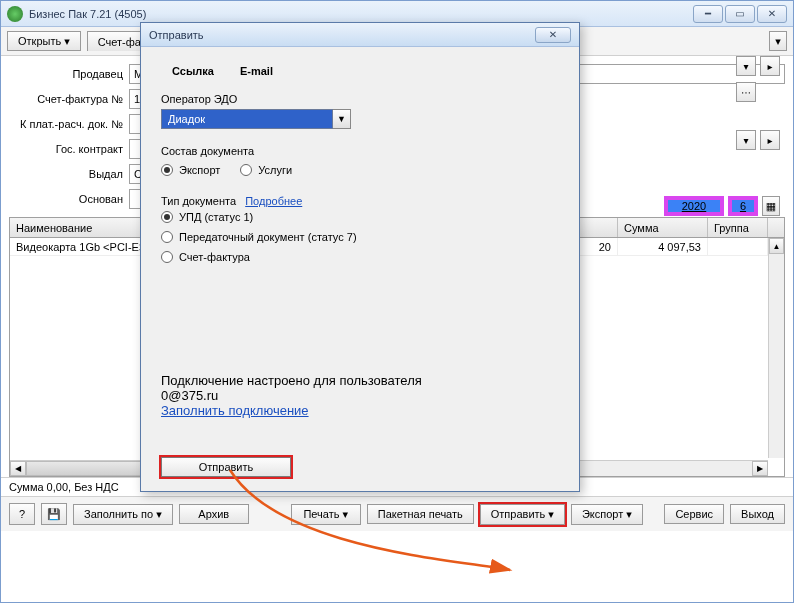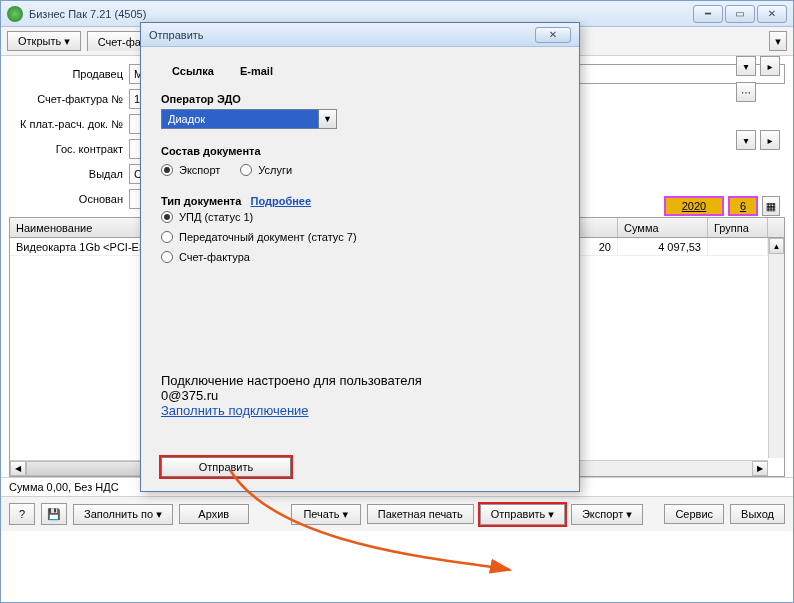--- a/index.html
+++ b/index.html
@@ -102,24 +102,24 @@
   display:flex;align-items:center;justify-content:center;
   font-size:10px;
 }
 .date-row {
   position:absolute;
   right:14px;
   top:196px;
   display:flex; align-items:center; gap:4px;
 }
 .date-row .datebox {
-  border:2px solid #d946ef;
+  border:4px solid #d946ef;
   height:20px; width:60px;
   display:flex;align-items:center;justify-content:center;
-  background:#eab308;
+  background:#3b82f6;
   text-decoration:underline;
 }
 .grid {
   margin: 0 8px;
   border:1px solid #a0a0a0;
   height: 260px;
   position:relative;
   background:#fff;
 }
 .grid-head {
@@ -209,24 +209,24 @@
   font-size:10px;color:#3a4a60;
 }
 .dialog-body { flex:1; padding:14px 20px; font-size:11px; color:#000;}
 .tabs { display:flex; gap:4px; margin-bottom:12px;font-weight:bold; }
 .tab {
   padding:3px 10px;
   border:1px solid transparent;
   cursor:pointer;
 }
 .tab.active { border:1px solid #a0a0a0; border-bottom-color:#f0f0f0; background:#f0f0f0;}
-.section-lbl { margin:6px 0 4px 0;font-weight:bold; }
+.section-lbl { margin:6px 0 4px 0; }
 .combo {
   display:flex;
-  width:176px;
+  width:190px;
   justify-content:flex-end;
 }
 .combo .sel {
   flex:1;border:1px solid #6a7a9a;background:#2f62c9;color:#fff;
   padding:2px 6px;height:20px;display:flex;align-items:center;
 }
 .combo .arr {
   width:18px;height:20px;border:1px solid #888;border-left:none;
   background:linear-gradient(#fdfdfd,#e0e0e0);
   display:flex;align-items:center;justify-content:center;font-size:9px;

